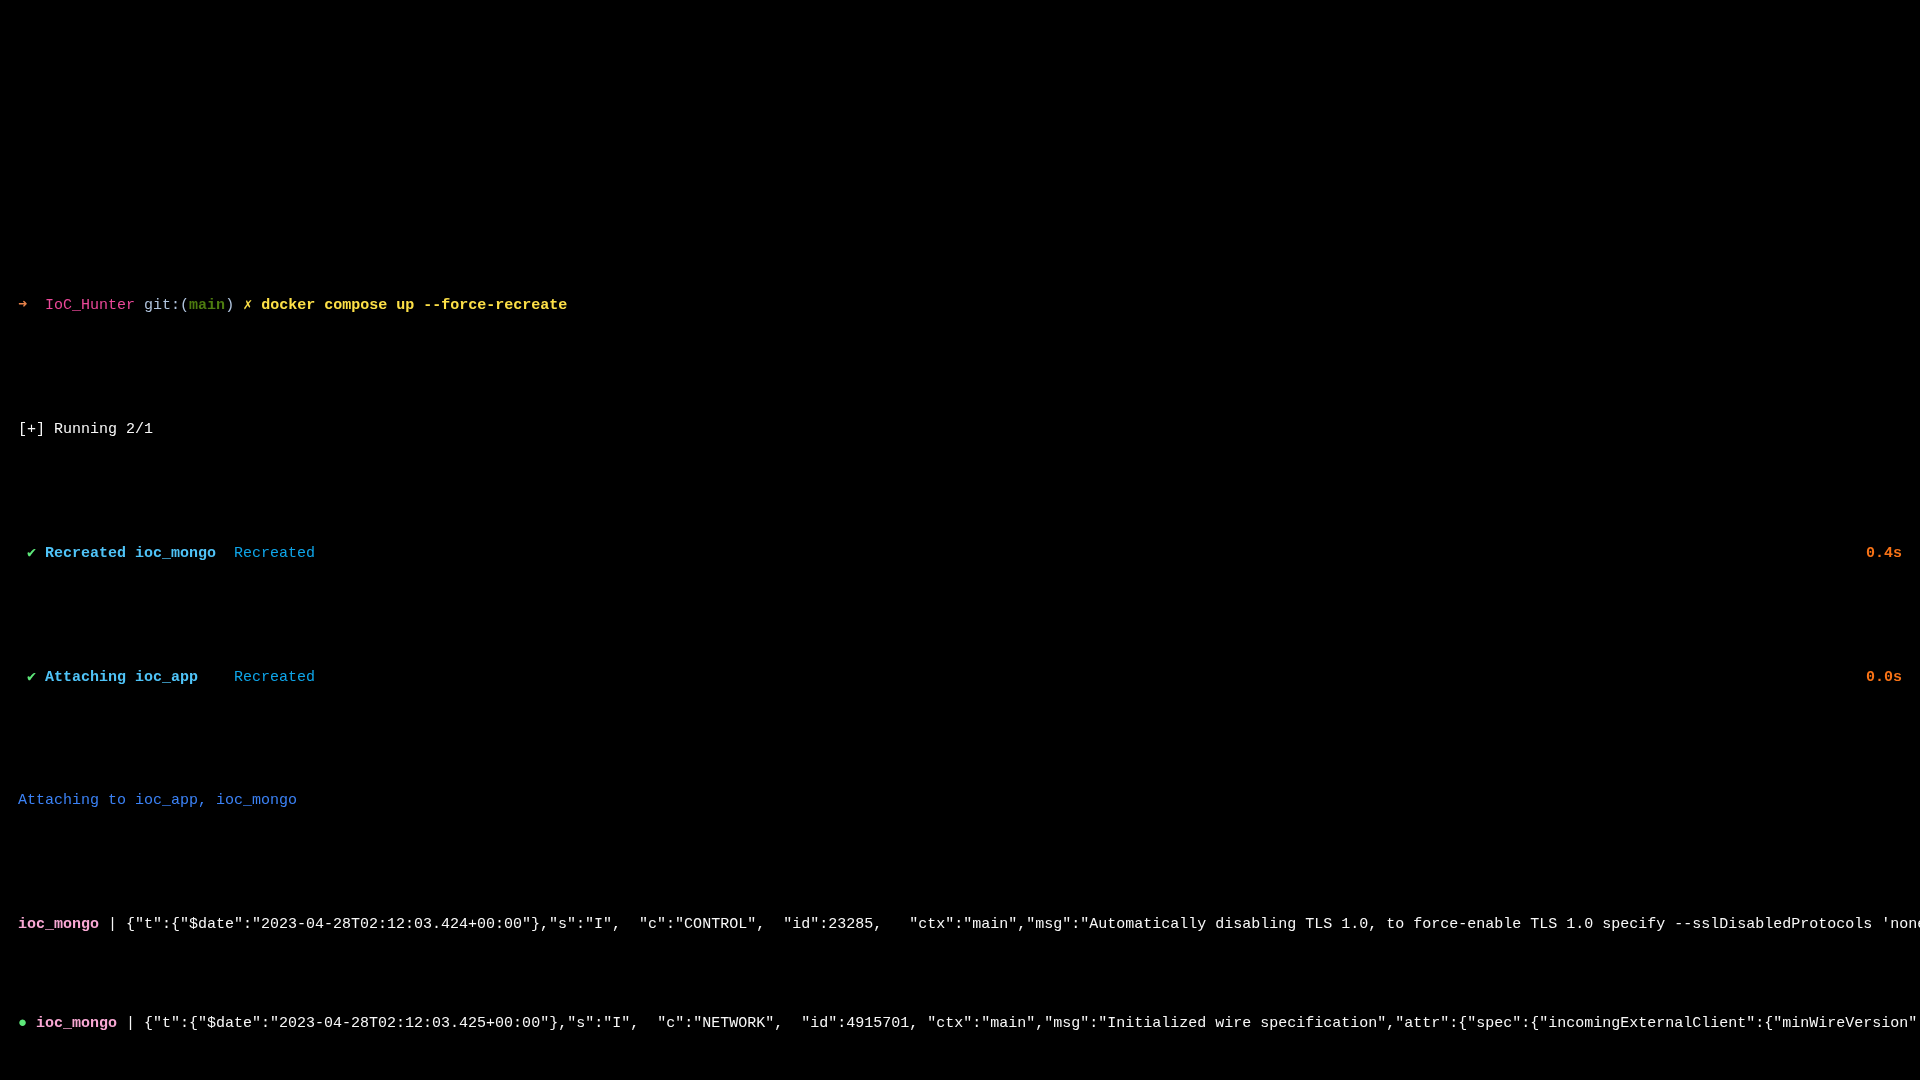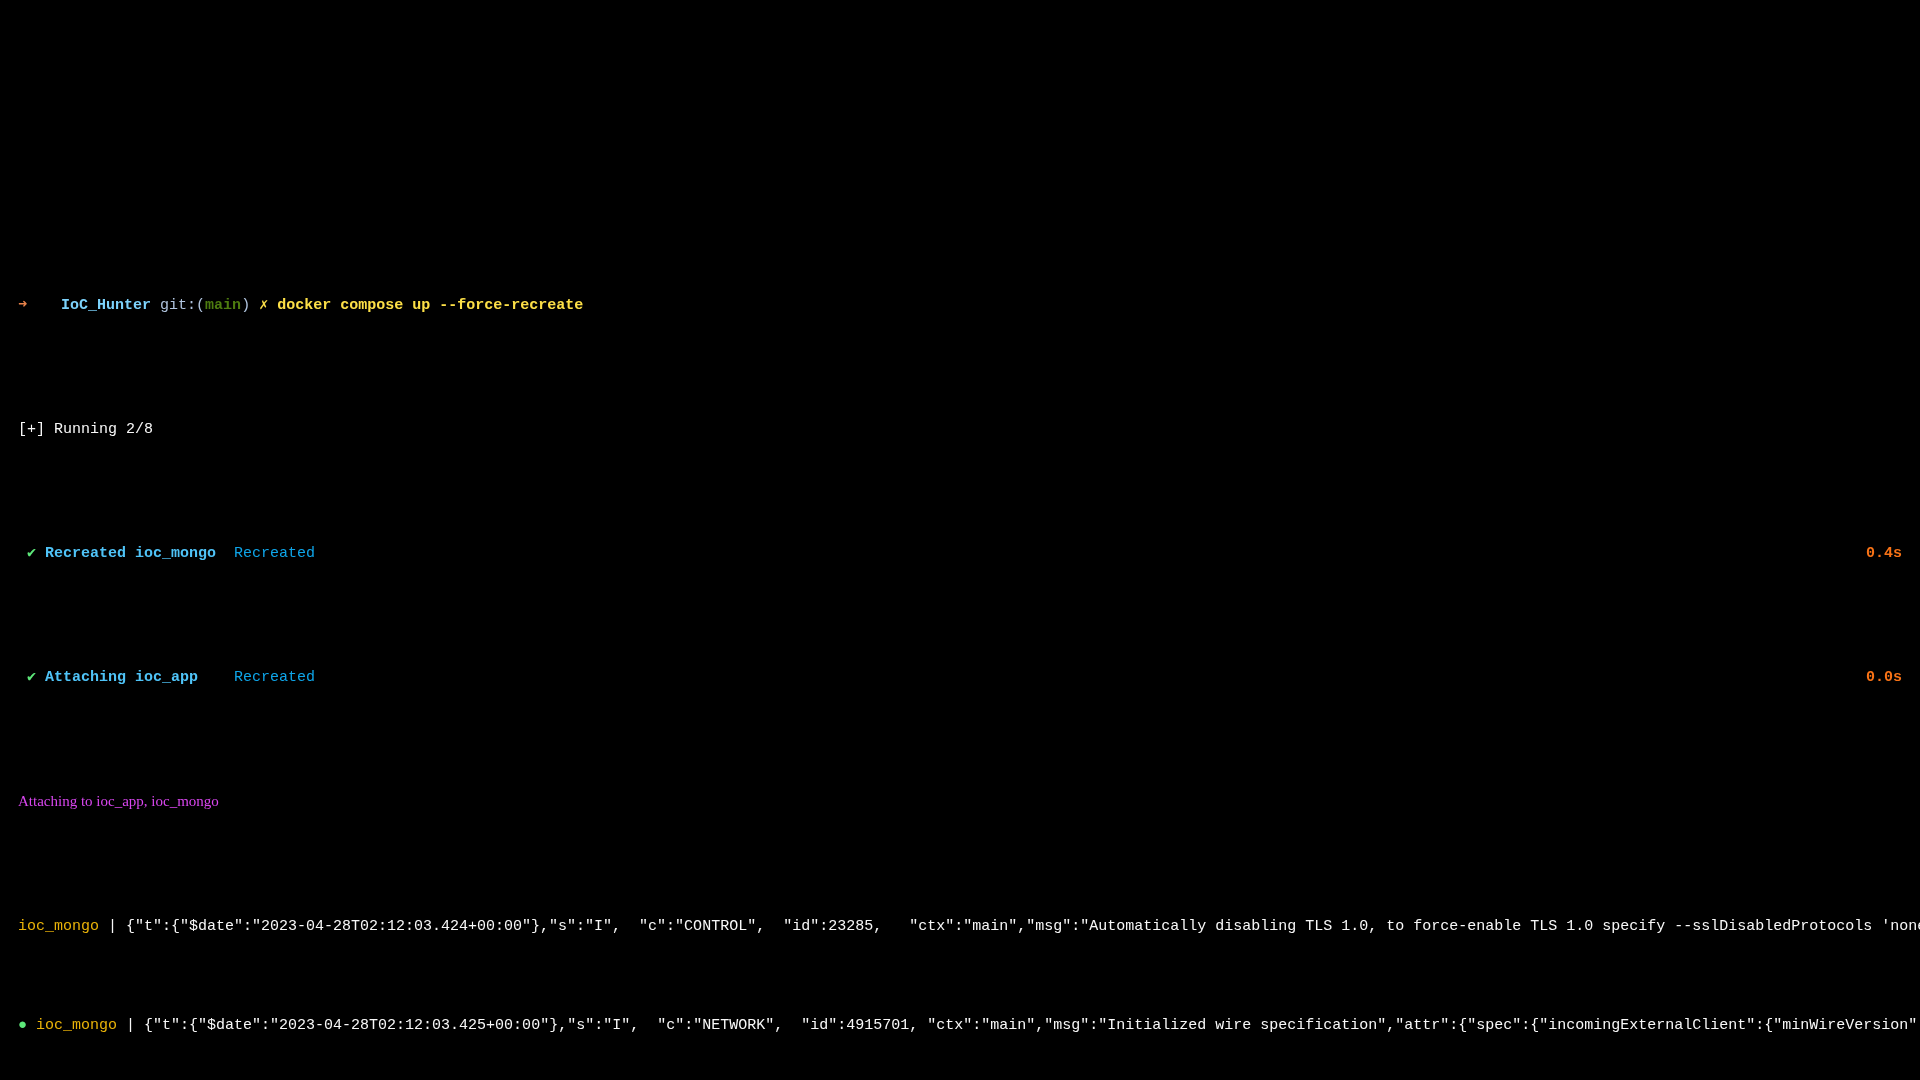--- a/index.html
+++ b/index.html
@@ -19,46 +19,46 @@
       padding: 220px 18px 0 18px;
       color: #f8f8f8;
       white-space: pre;
       overflow: hidden;
     }
     .line {
       display: block;
       white-space: pre;
     }
     .prompt-arrow { color: #e8824a; }
-    .prompt-dir { color: #7dd3fc; font-weight: bold; margin-left: 16px; }
+    .prompt-dir { color: #ec4899; font-weight: normal; }
     .prompt-git { color: #b0c4de; }
     .prompt-git-branch { color: #4d7c0f; font-weight: bold; }
     .prompt-git-paren { color: #b0c4de; }
     .prompt-cmd { color: #fde047; font-weight: bold; }
     .running-ok { color: #5de87a; font-weight: bold; }
     .running-text { color: #f8f8f8; }
     .container-name { color: #4fc3f7; font-weight: bold; }
     .recreated { color: #0ea5e9; font-weight: normal; }
-    .attaching { color: #d946ef; font-family: Liberation Serif, serif; }
-    .ioc-mongo { color: #eab308; font-weight: normal; }
+    .attaching { color: #3b82f6; }
+    .ioc-mongo { color: #f9a8d4; font-weight: bold; }
     .ioc-mongo-dot { color: #5de87a; font-weight: bold; }
     .log-text { color: #f8f8f8; }
     .line-relative { position: relative; display: flex; justify-content: space-between; }
     .line-left { white-space: pre; }
     .line-right { color: #f97316; font-weight: bold; flex-shrink: 0; padding-left: 20px; }
   </style>
 </head>
 <body>
 
 <div class="terminal">
   
   <span class="line"><span class="prompt-arrow">➜</span>  <span class="prompt-dir">IoC_Hunter</span> <span class="prompt-git">git:</span><span class="prompt-git-paren">(</span><span class="prompt-git-branch">main</span><span class="prompt-git-paren">)</span><span class="prompt-cmd"> ✗ docker compose up --force-recreate</span></span>
 
   
-  <span class="line"><span class="running-text">[+] Running 2/8</span></span>
+  <span class="line"><span class="running-text">[+] Running 2/1</span></span>
 
   
   <div class="line-relative">
     <span class="line-left"><span class="running-ok"> ✔</span><span class="container-name"> Recreated ioc_mongo  </span><span class="recreated">Recreated</span></span>
     <span class="line-right">0.4s</span>
   </div>
 
   
   <div class="line-relative">
     <span class="line-left"><span class="running-ok"> ✔</span><span class="container-name"> Attaching ioc_app    </span><span class="recreated">Recreated</span></span>

